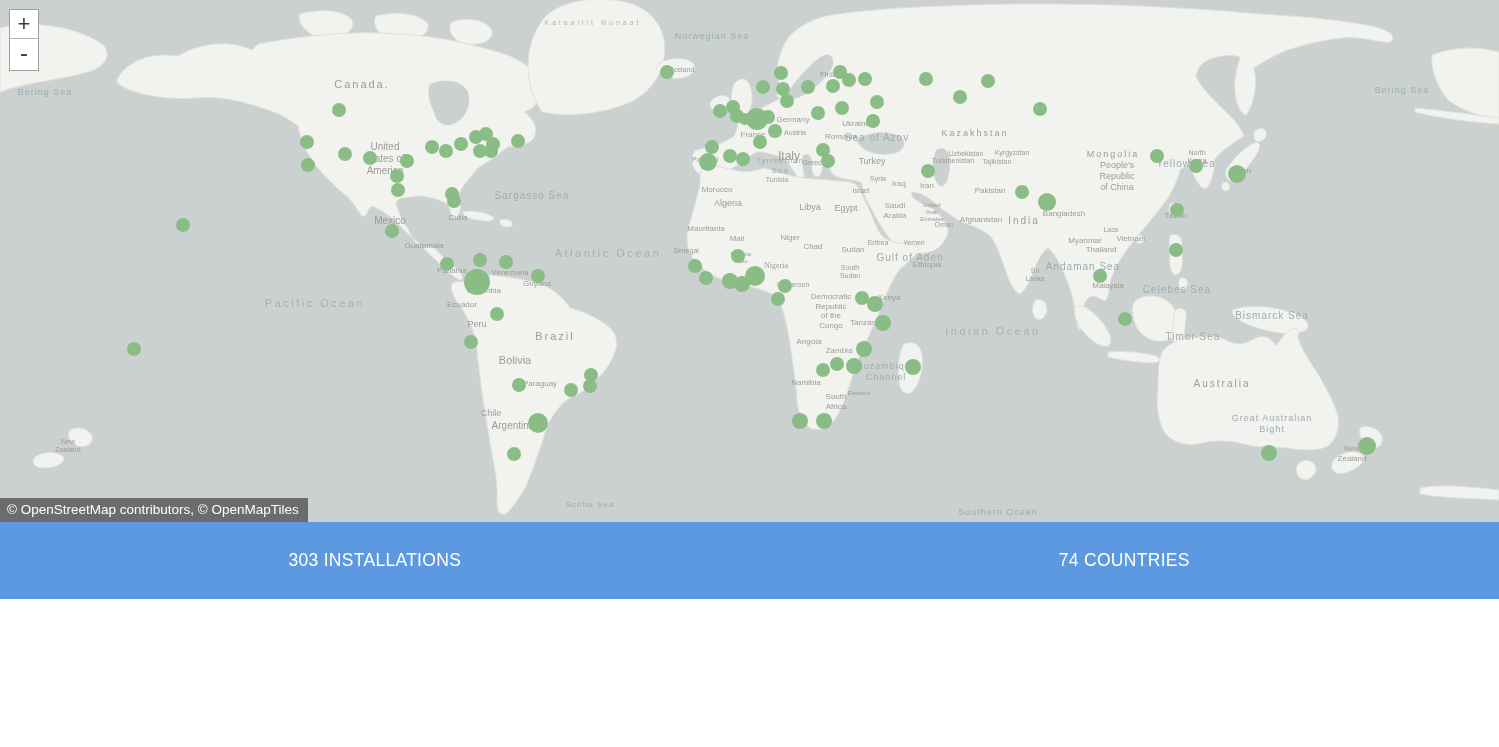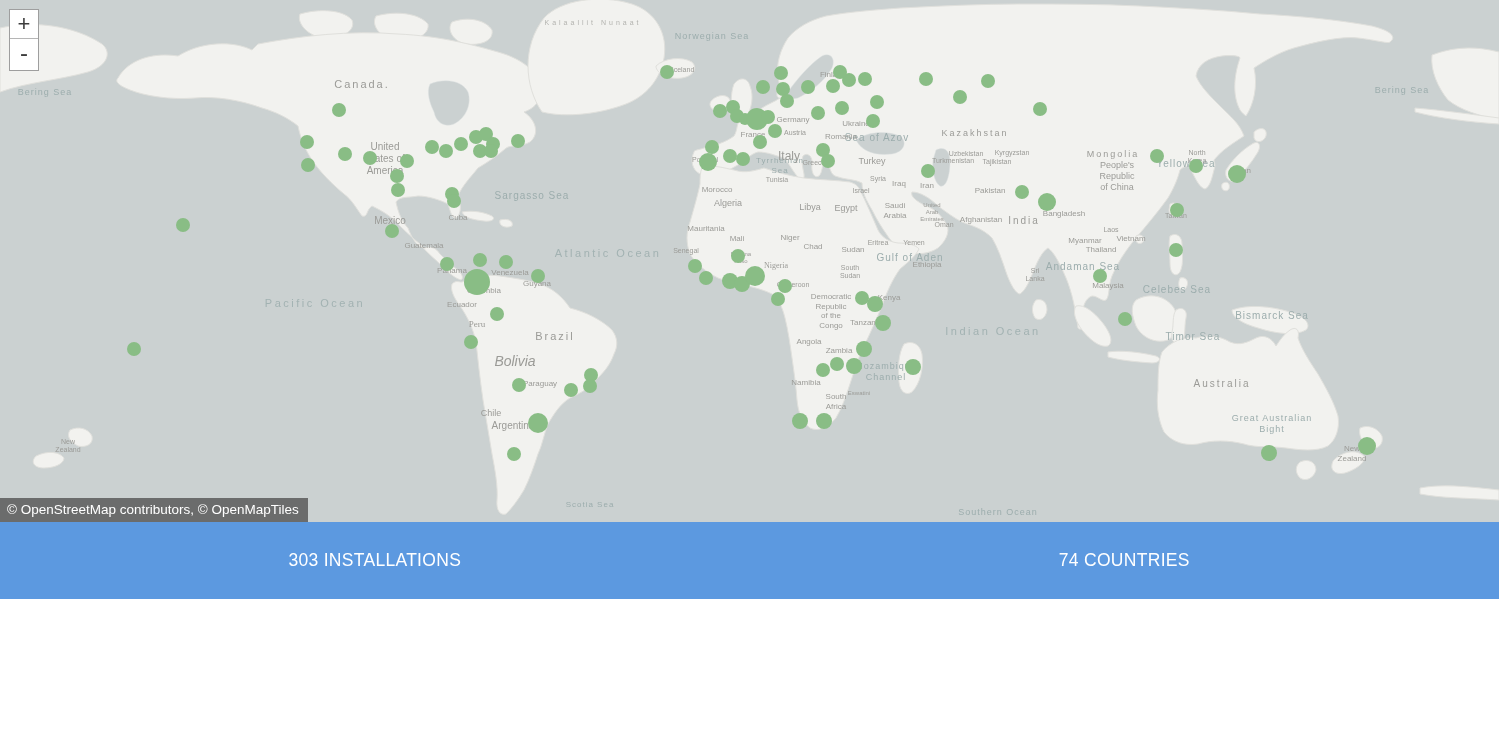--- a/index.html
+++ b/index.html
@@ -203,23 +203,23 @@
 States of
 America</div>
         <div class="mlabel country" style="left: 390px; top: 221px; font-size: 10px;">Mexico</div>
         <div class="mlabel country" style="left: 424px; top: 246px; font-size: 8px;">Guatemala</div>
         <div class="mlabel country" style="left: 458px; top: 218px; font-size: 8px;">Cuba</div>
         <div class="mlabel country" style="left: 452px; top: 271px; font-size: 8px;">Panama</div>
         <div class="mlabel country" style="left: 510px; top: 273px; font-size: 8px;">Venezuela</div>
         <div class="mlabel country" style="left: 537px; top: 284px; font-size: 8px;">Guyana</div>
         <div class="mlabel country" style="left: 484px; top: 291px; font-size: 8px;">Colombia</div>
         <div class="mlabel country" style="left: 462px; top: 305px; font-size: 8px;">Ecuador</div>
-        <div class="mlabel country" style="left: 477px; top: 324px; font-size: 9px; font-family: Liberation Serif, serif;">Peru</div>
+        <div class="mlabel country" style="left: 477px; top: 324px; font-size: 9px;">Peru</div>
         <div class="mlabel country big" style="left: 555px; top: 337px; font-size: 11px;">Brazil</div>
-        <div class="mlabel country" style="left: 515px; top: 361px; font-size: 14px; font-style: italic;">Bolivia</div>
+        <div class="mlabel country" style="left: 515px; top: 361px; font-size: 11px;">Bolivia</div>
         <div class="mlabel country" style="left: 540px; top: 384px; font-size: 8px;">Paraguay</div>
         <div class="mlabel country" style="left: 491px; top: 413px; font-size: 9px;">Chile</div>
         <div class="mlabel country" style="left: 513px; top: 426px; font-size: 10px;">Argentina</div>
         <div class="mlabel country" style="left: 683px; top: 70px; font-size: 7px;">Iceland</div>
         <div class="mlabel country" style="left: 833px; top: 75px; font-size: 8px;">Finland</div>
         <div class="mlabel country" style="left: 793px; top: 120px; font-size: 8px;">Germany</div>
         <div class="mlabel country" style="left: 753px; top: 135px; font-size: 8px;">France</div>
         <div class="mlabel country" style="left: 795px; top: 133px; font-size: 7px;">Austria</div>
         <div class="mlabel country" style="left: 789px; top: 156px; font-size: 12px; text-align: right;">Italy</div>
         <div class="mlabel country" style="left: 814px; top: 163px; font-size: 7px;">Greece</div>

